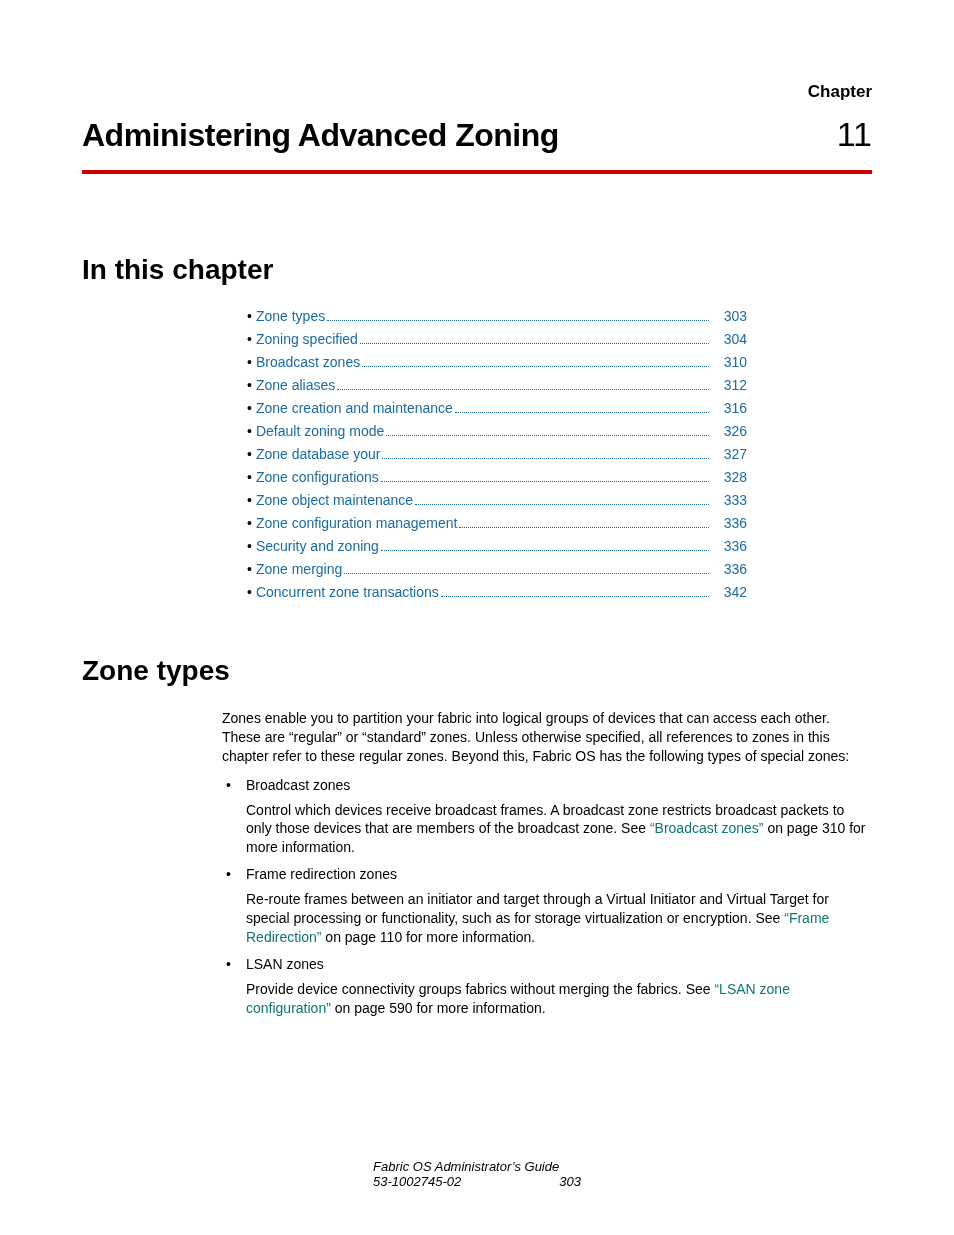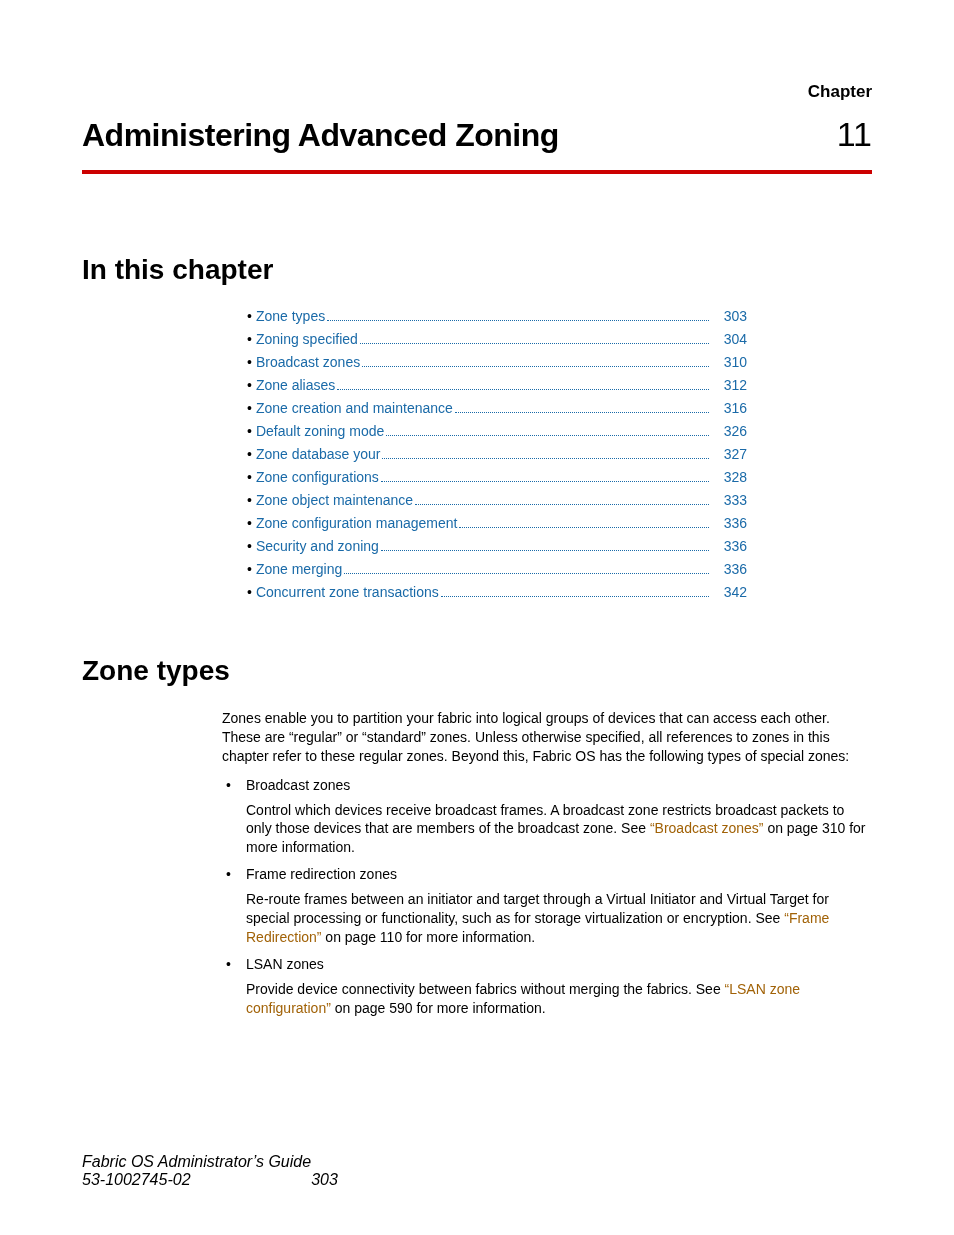--- a/index.html
+++ b/index.html
@@ -81,30 +81,30 @@
   .body-text ul > li::before {
     content: "•";
     position: absolute;
     left: 4px;
     top: 0;
     font-size: 14px;
   }
   .body-text ul > li .sub {
     margin-top: 6px;
   }
-  .link { color: #a16207; }
+  .link { color: #0f766e; }
   .footer {
     position: absolute;
     left: 82px;
     right: 82px;
     bottom: 46px;
     display: flex;
-    justify-content: flex-start;
+    justify-content: center;
     align-items: flex-end;
-    font-size: 16px;
+    font-size: 13px;
     font-style: italic;
   }
   .footer .right { font-style: italic; }
 </style>
 </head>
 <body>
 
 <div class="chapter-label">Chapter</div>
 <div class="header-row">
   <div class="chapter-title">Administering Advanced Zoning</div>
@@ -202,21 +202,21 @@
       <li>
         <div>Broadcast zones</div>
         <div class="sub"><span>Control which devices receive broadcast frames. A broadcast zone restricts broadcast packets to only those devices that are members of the broadcast zone. See </span><span class="link">“Broadcast zones”</span><span> on page 310 for more information.</span></div>
       </li>
       <li>
         <div>Frame redirection zones</div>
         <div class="sub"><span>Re-route frames between an initiator and target through a Virtual Initiator and Virtual Target for special processing or functionality, such as for storage virtualization or encryption. See </span><span class="link">“Frame Redirection”</span><span> on page 110 for more information.</span></div>
       </li>
       <li>
         <div>LSAN zones</div>
-        <div class="sub"><span>Provide device connectivity between fabrics without merging the fabrics. See </span><span class="link">“LSAN zone configuration”</span><span> on page 590 for more information.</span></div>
+        <div class="sub"><span>Provide device connectivity groups fabrics without merging the fabrics. See </span><span class="link">“LSAN zone configuration”</span><span> on page 590 for more information.</span></div>
       </li>
     </ul>
 </div>
 
 <div class="footer">
   <div class="left">
     <div>Fabric OS Administrator’s Guide</div>
     <div>53-1002745-02</div>
   </div>
   <div class="right">303</div>

